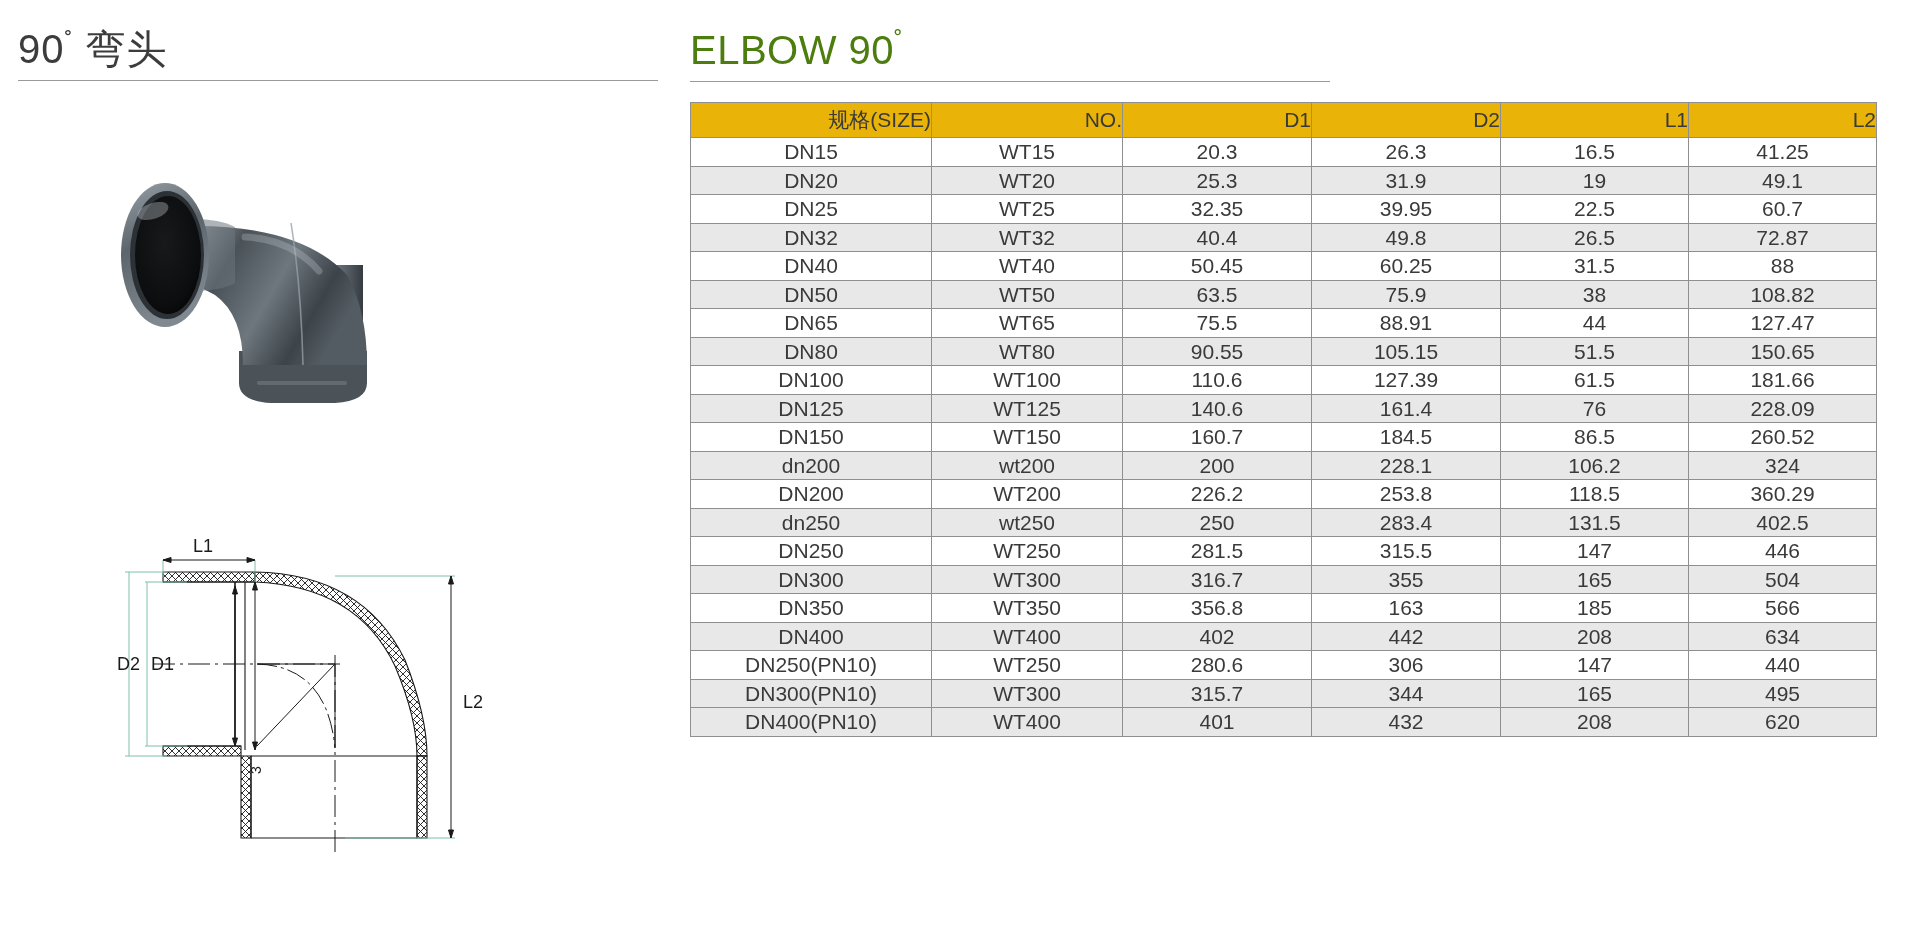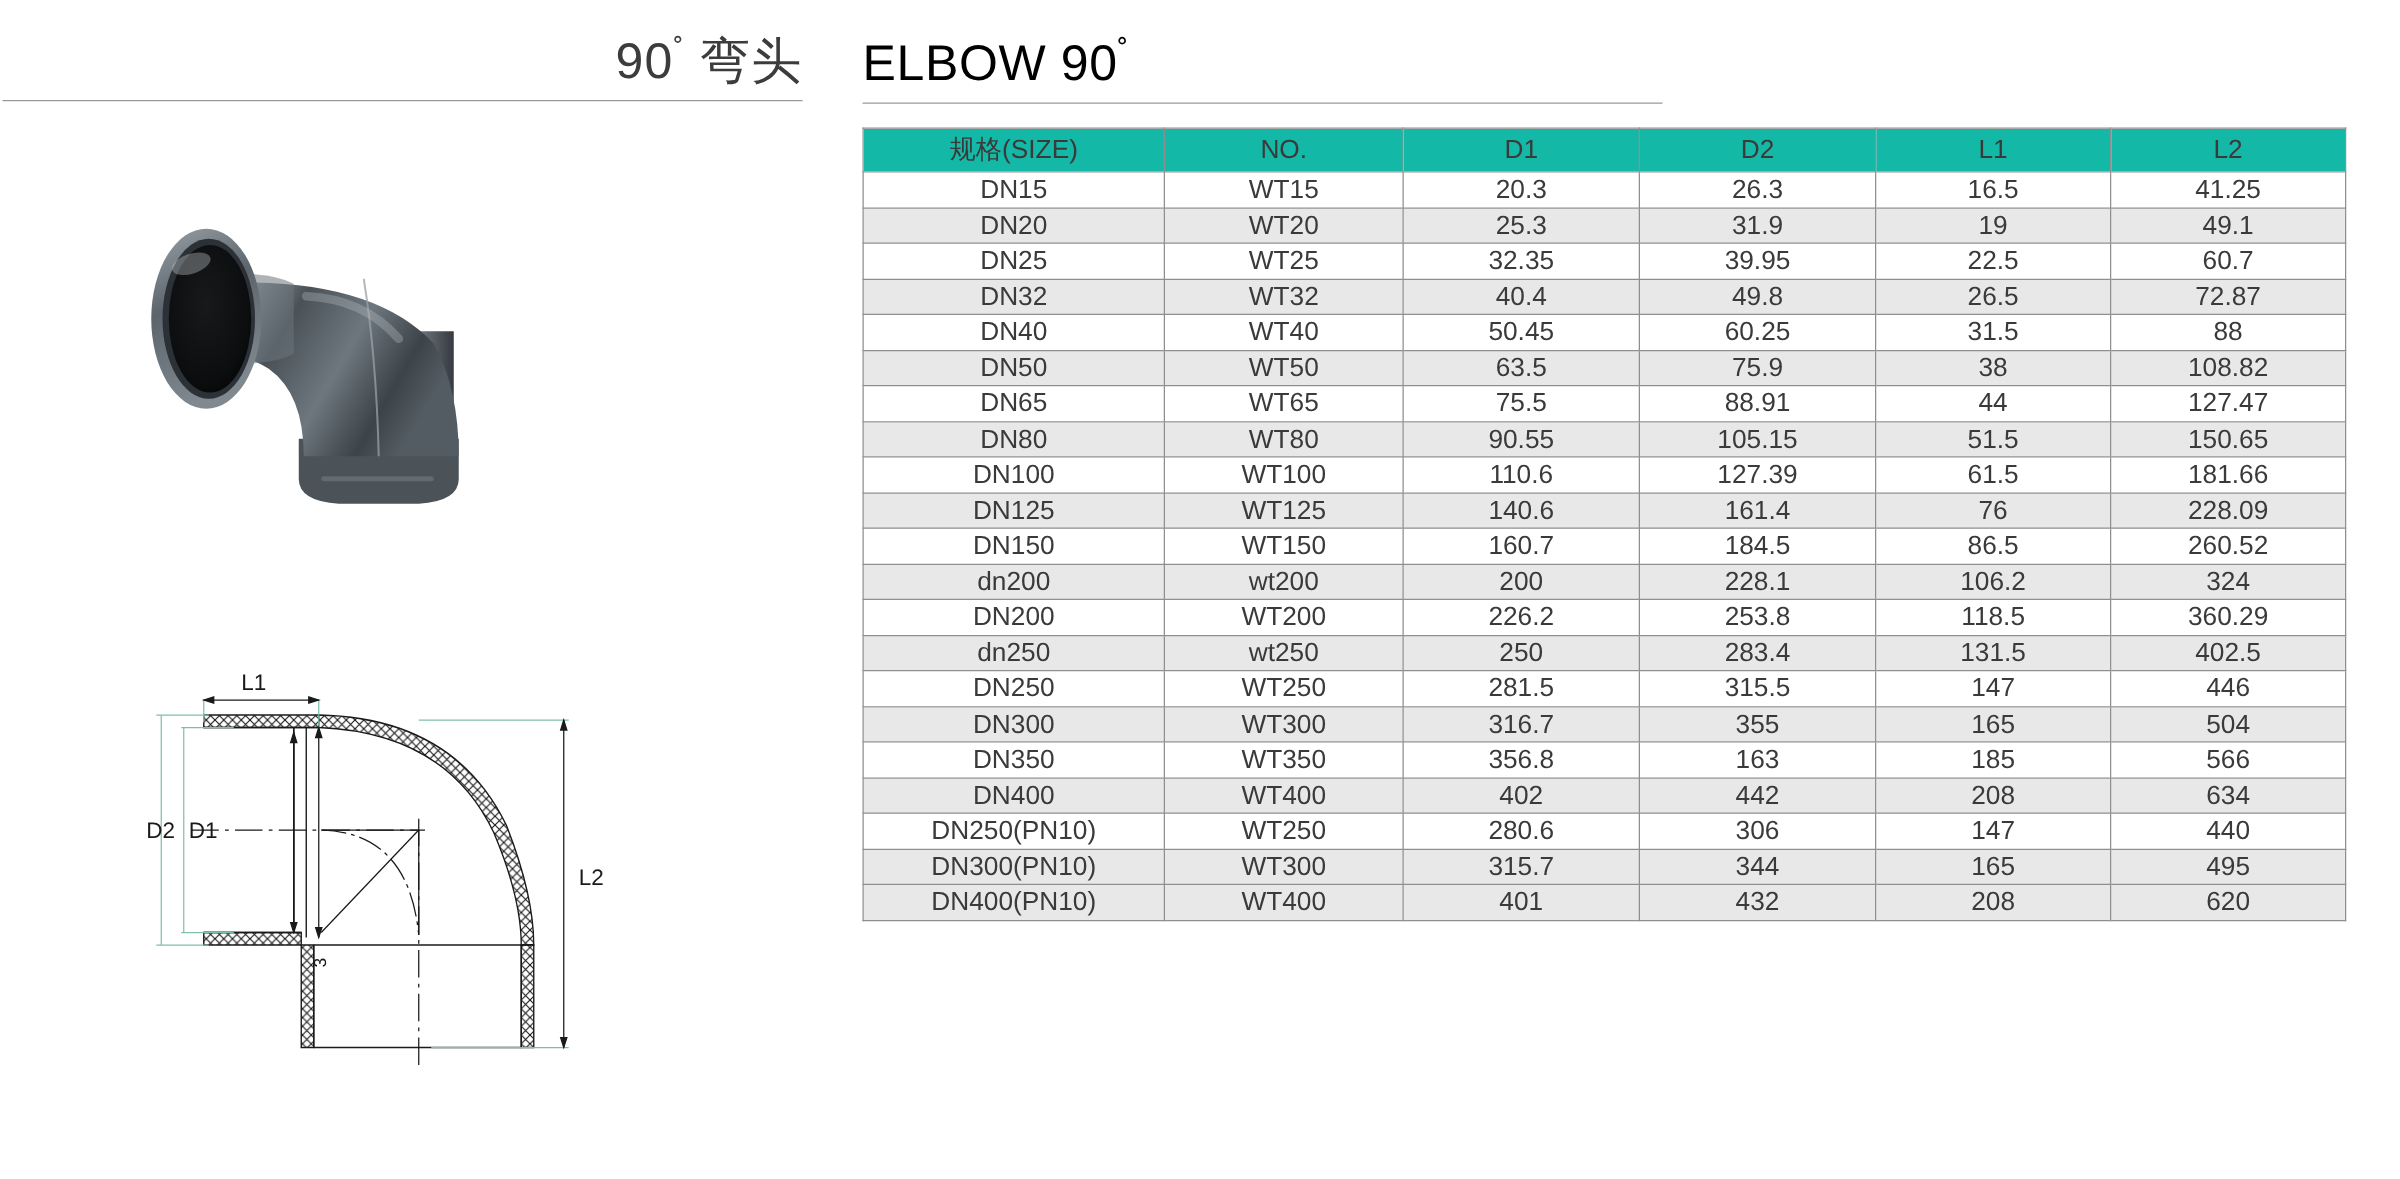--- a/index.html
+++ b/index.html
@@ -34,24 +34,23 @@
     position: absolute;
     left: 690px;
     top: 0;
     width: 1230px;
     height: 943px;
   }
 
   
   .title-zh {
     position: absolute;
-    left: 2px;
+    left: 18px;
     top: 16px;
     width: 640px;
-    text-align: right;
   }
   .title-zh .txt {
     font-size: 40px;
     font-weight: 400;
     color: #3c3c3c;
     letter-spacing: 1px;
     line-height: 50px;
     white-space: nowrap;
   }
   .title-zh .rule {
@@ -62,21 +61,21 @@
 
   .title-en {
     position: absolute;
     left: 0px;
     top: 16px;
     width: 640px;
   }
   .title-en .txt {
     font-size: 40px;
     font-weight: 400;
-    color: #000000;
+    color: #4d7c0f;
     letter-spacing: 0.5px;
     line-height: 50px;
     white-space: nowrap;
   }
   .title-en .rule {
     margin-top: 6px;
     border-bottom: 1px solid #9a9a9a;
     width: 640px;
   }
   .deg {
@@ -125,24 +124,25 @@
     font-size: 21px;
     font-weight: 400;
     color: #3a3a3a;
     height: 27.5px;
     line-height: 27.5px;
     padding: 0;
     overflow: hidden;
     white-space: nowrap;
   }
   table.spec thead th {
-    background: #14b8a6;
+    background: #eab308;
     height: 34px;
     line-height: 34px;
     font-size: 21px;
+    text-align: right;
   }
   table.spec tbody tr.odd td {
     background: #ffffff;
   }
   table.spec tbody tr.even td {
     background: #e8e8e8;
   }
   .c0 { width: 240px; }
   .c1 { width: 190px; }
   .c2 { width: 188px; }

